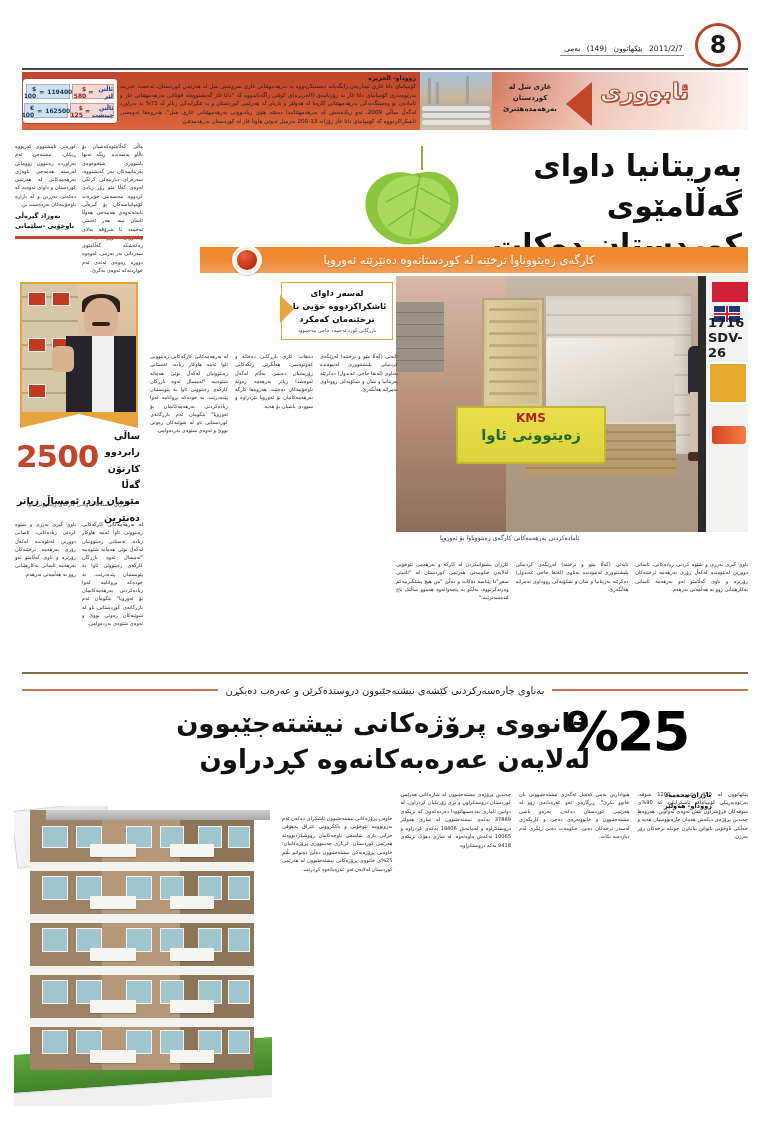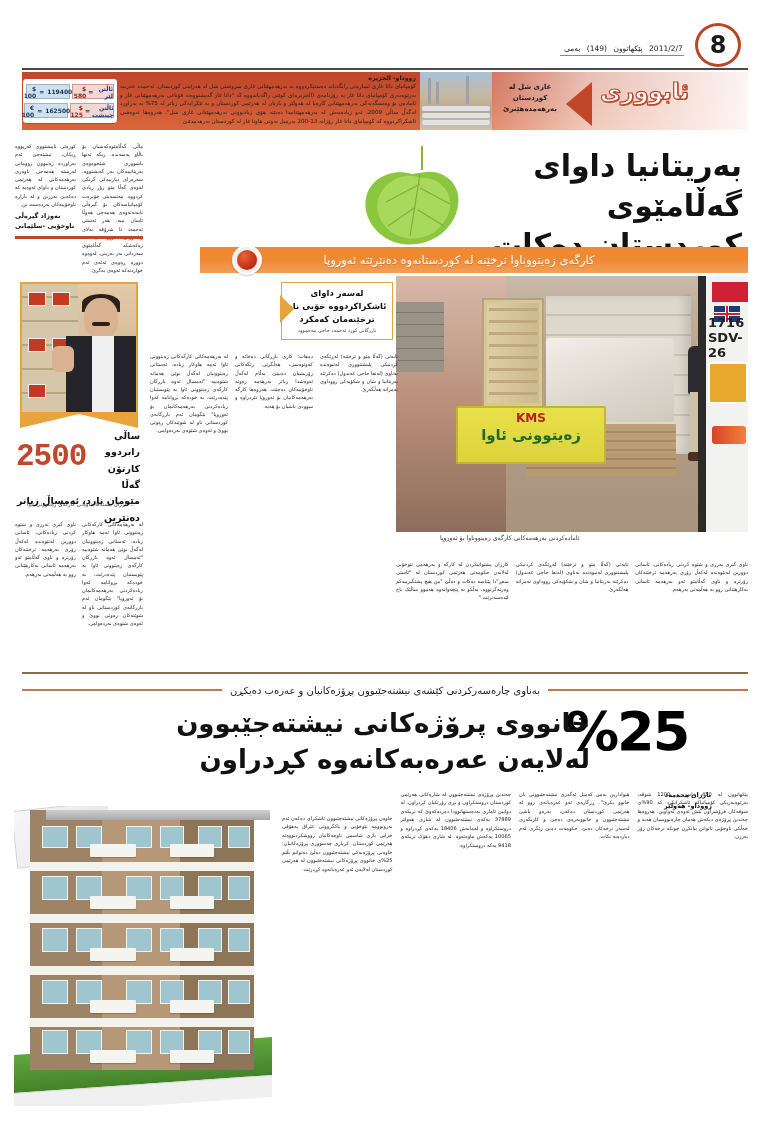--- a/index.html
+++ b/index.html
@@ -533,21 +533,21 @@
       <div class="hair"></div>
         <div class="head"></div>
         <div class="stache"></div>
       <div class="body"></div>
         <div class="hand"></div>
     </div>
   </div>
   <div class="side-pennant"></div>
 
   <div class="quote-text">
-    <span class="quote-num" style="position:static;float:left;margin:2px 4px 0 0;font-family:Liberation Mono, monospace;">2500</span>
+    <span class="quote-num" style="position:static;float:left;margin:2px 4px 0 0;">2500</span>
     <span>ساڵی رابردوو کارتۆن گەڵا مێومان نارد، ئەمساڵ زیاتر دەنێرین</span>
   </div>
   <div class="quote-src">کارزان مستەفا خاوەنی کارگەی زەیتوونی ئاوا</div>
 
   <div class="left-col-mid">
     <div>لە بەرهەمەکانی کارگەکانی زەیتوونی ئاوا ئەمە هاوکار زیادە، ئەستانی زەیتوونیان لەگەڵ بوێی هەمانە شێوەییە "ئەمسال ئەوە بازرگان کارگەی زەیتوونی ئاوا بە پێویستیان پێدەدرێت، بە خودەکە بڕوانامە کەوا زیادەکردنی بەرهەمەکانمان بۆ ئەوروپا" بێگومان ئەم بازرگانەی کوردستانی ناو لە شوێنەکان رەوتی بووێ و ئەوەی شێوەی بەردەوامی.</div>
     <div>ناوی گیری بەرزی و شێوە کردنی زیادەکانی، ئاسانی دوورین لەنێوەندە لەکەڵ زۆری بەرهەمە ترخێنەکان زۆرترە و ناوی گەڵامێو ئەو بەرهەمە ئاسانی بەکارهێنانی روو بە هەڵمەتی بەرهەم.</div>
   </div>
 
   <div class="cols-top">
@@ -558,21 +558,21 @@
 
   <div class="cols-top2">
     <div class="tcol">ناوی گیری بەرزی و شێوە کردنی زیادەکانی، ئاسانی دوورین لەنێوەندە لەکەڵ زۆری بەرهەمە ترخێنەکان زۆرترە و ناوی گەڵامێو ئەو بەرهەمە ئاسانی بەکارهێنانی روو بە هەڵمەتی بەرهەم.</div>
     <div class="tcol">تایەتی (گەڵا مێو و ترخێنە) لەڕێگەی کردنیکی پلیشتنووری لەنیوەندە بەناوی (لەنفا حاجی عەبدول) دەکرێتە بەریتانیا و شان و شکۆیەکی رووداوی نەمرانە هەڵگەرێ.</div>
     <div class="tcol">کارزان پشتوانیکردن لە کارگە و بەرهەمی نێوخۆیی لەلایەن حکومەتی هەرێمی کوردستان لە "ئاستی سفڕ"دا پێناسە دەکات و دەڵێ "من هیچ پشتگیرییەکم وەرنەگرتووە، بەڵکو بە پێچەوانەوە هەموو ساڵێک باج لێدەسەنرێت."</div>
   </div>
 
   <div class="sec-divider"></div>
   <div class="kicker-wrap">
     <div class="kicker-rule"></div>
-    <div class="kicker-text">بەناوی چارەسەرکردنی کێشەی نیشتەجێبوون پڕۆژەکانیان و عەرەب دەیکڕن</div>
+    <div class="kicker-text">بەناوی چارەسەرکردنی کێشەی نیشتەجێبوون دروستدەکرێن و عەرەب دەیکڕن</div>
     <div class="kicker-rule"></div>
   </div>
 
   <div class="bot-pct">%25</div>
   <div class="bot-hl">
     <div>خانووی پرۆژەکانی نیشتەجێبوون</div>
     <div>لەلایەن عەرەبەکانەوە کڕدراون</div>
   </div>
 
   <div class="bot-byline">

